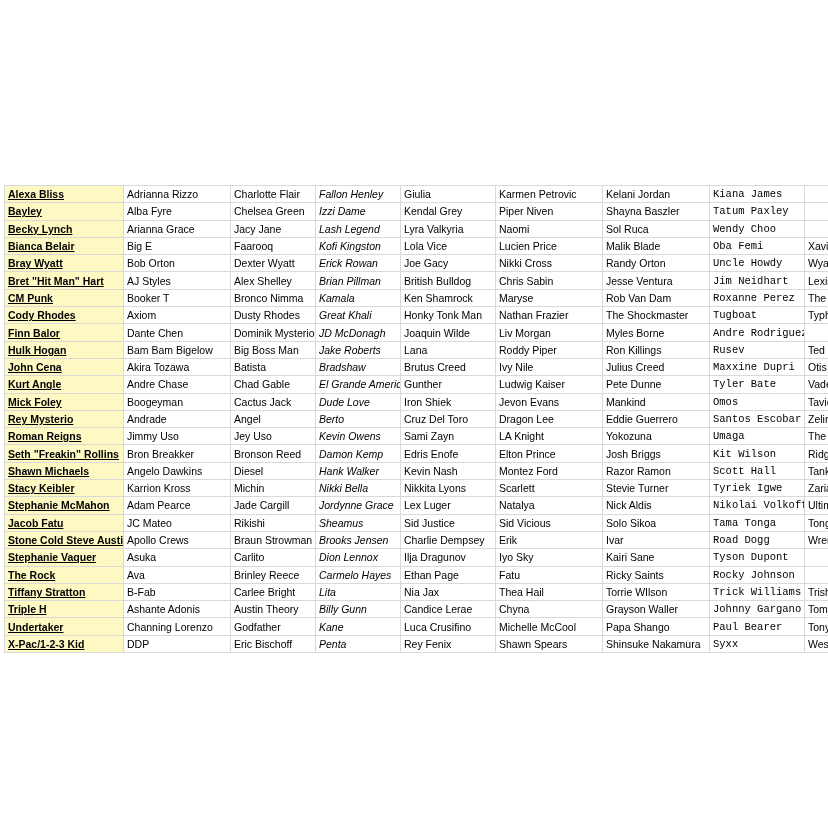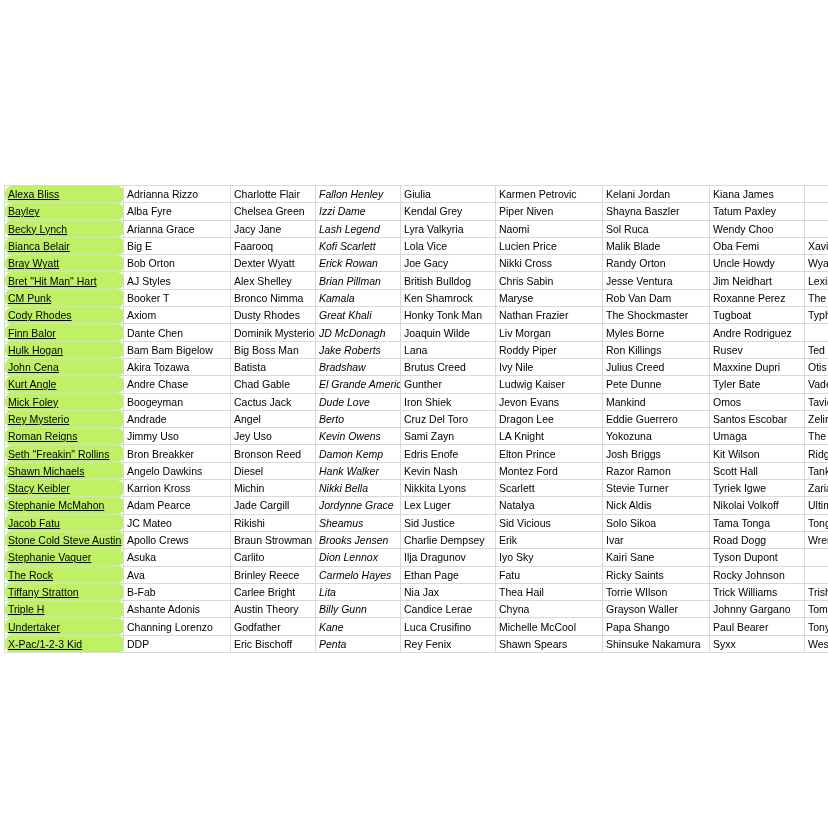--- a/index.html
+++ b/index.html
@@ -30,34 +30,33 @@
     padding: 0 3px;
     font-size: 10.5px;
     line-height: 16px;
     color: #000000;
     white-space: nowrap;
     overflow: hidden;
     text-overflow: clip;
     vertical-align: middle;
   }
   td.col0 {
-    background: #bef264;
+    background: #fef9c3;
     color: #0b2ea8;
-    font-weight: normal;
+    font-weight: bold;
     text-decoration: underline;
     width: 112px;
-    border-radius: 7px;
   }
   td.col1 { width: 100px; }
   td.col2 { width: 78px; }
   td.col3 { width: 78px; font-style: italic; }
   td.col4 { width: 88px; }
   td.col5 { width: 100px; }
   td.col6 { width: 100px; }
-  td.col7 { width: 88px; }
+  td.col7 { width: 88px; font-family: Liberation Mono, monospace; }
   td.col8 { width: 76px; }
 </style>
 </head>
 <body>
 
 <div id="sheet">
   <table class="grid">
     <tbody>
         <tr>
           <td class="col0">Alexa Bliss</td>
@@ -89,21 +88,21 @@
           <td class="col4">Lyra Valkyria</td>
           <td class="col5">Naomi</td>
           <td class="col6">Sol Ruca</td>
           <td class="col7">Wendy Choo</td>
           <td class="col8"></td>
         </tr>
         <tr>
           <td class="col0">Bianca Belair</td>
           <td class="col1">Big E</td>
           <td class="col2">Faarooq</td>
-          <td class="col3">Kofi Scarlett</td>
+          <td class="col3">Kofi Kingston</td>
           <td class="col4">Lola Vice</td>
           <td class="col5">Lucien Price</td>
           <td class="col6">Malik Blade</td>
           <td class="col7">Oba Femi</td>
           <td class="col8">Xavier Woods</td>
         </tr>
         <tr>
           <td class="col0">Bray Wyatt</td>
           <td class="col1">Bob Orton</td>
           <td class="col2">Dexter Wyatt</td>

